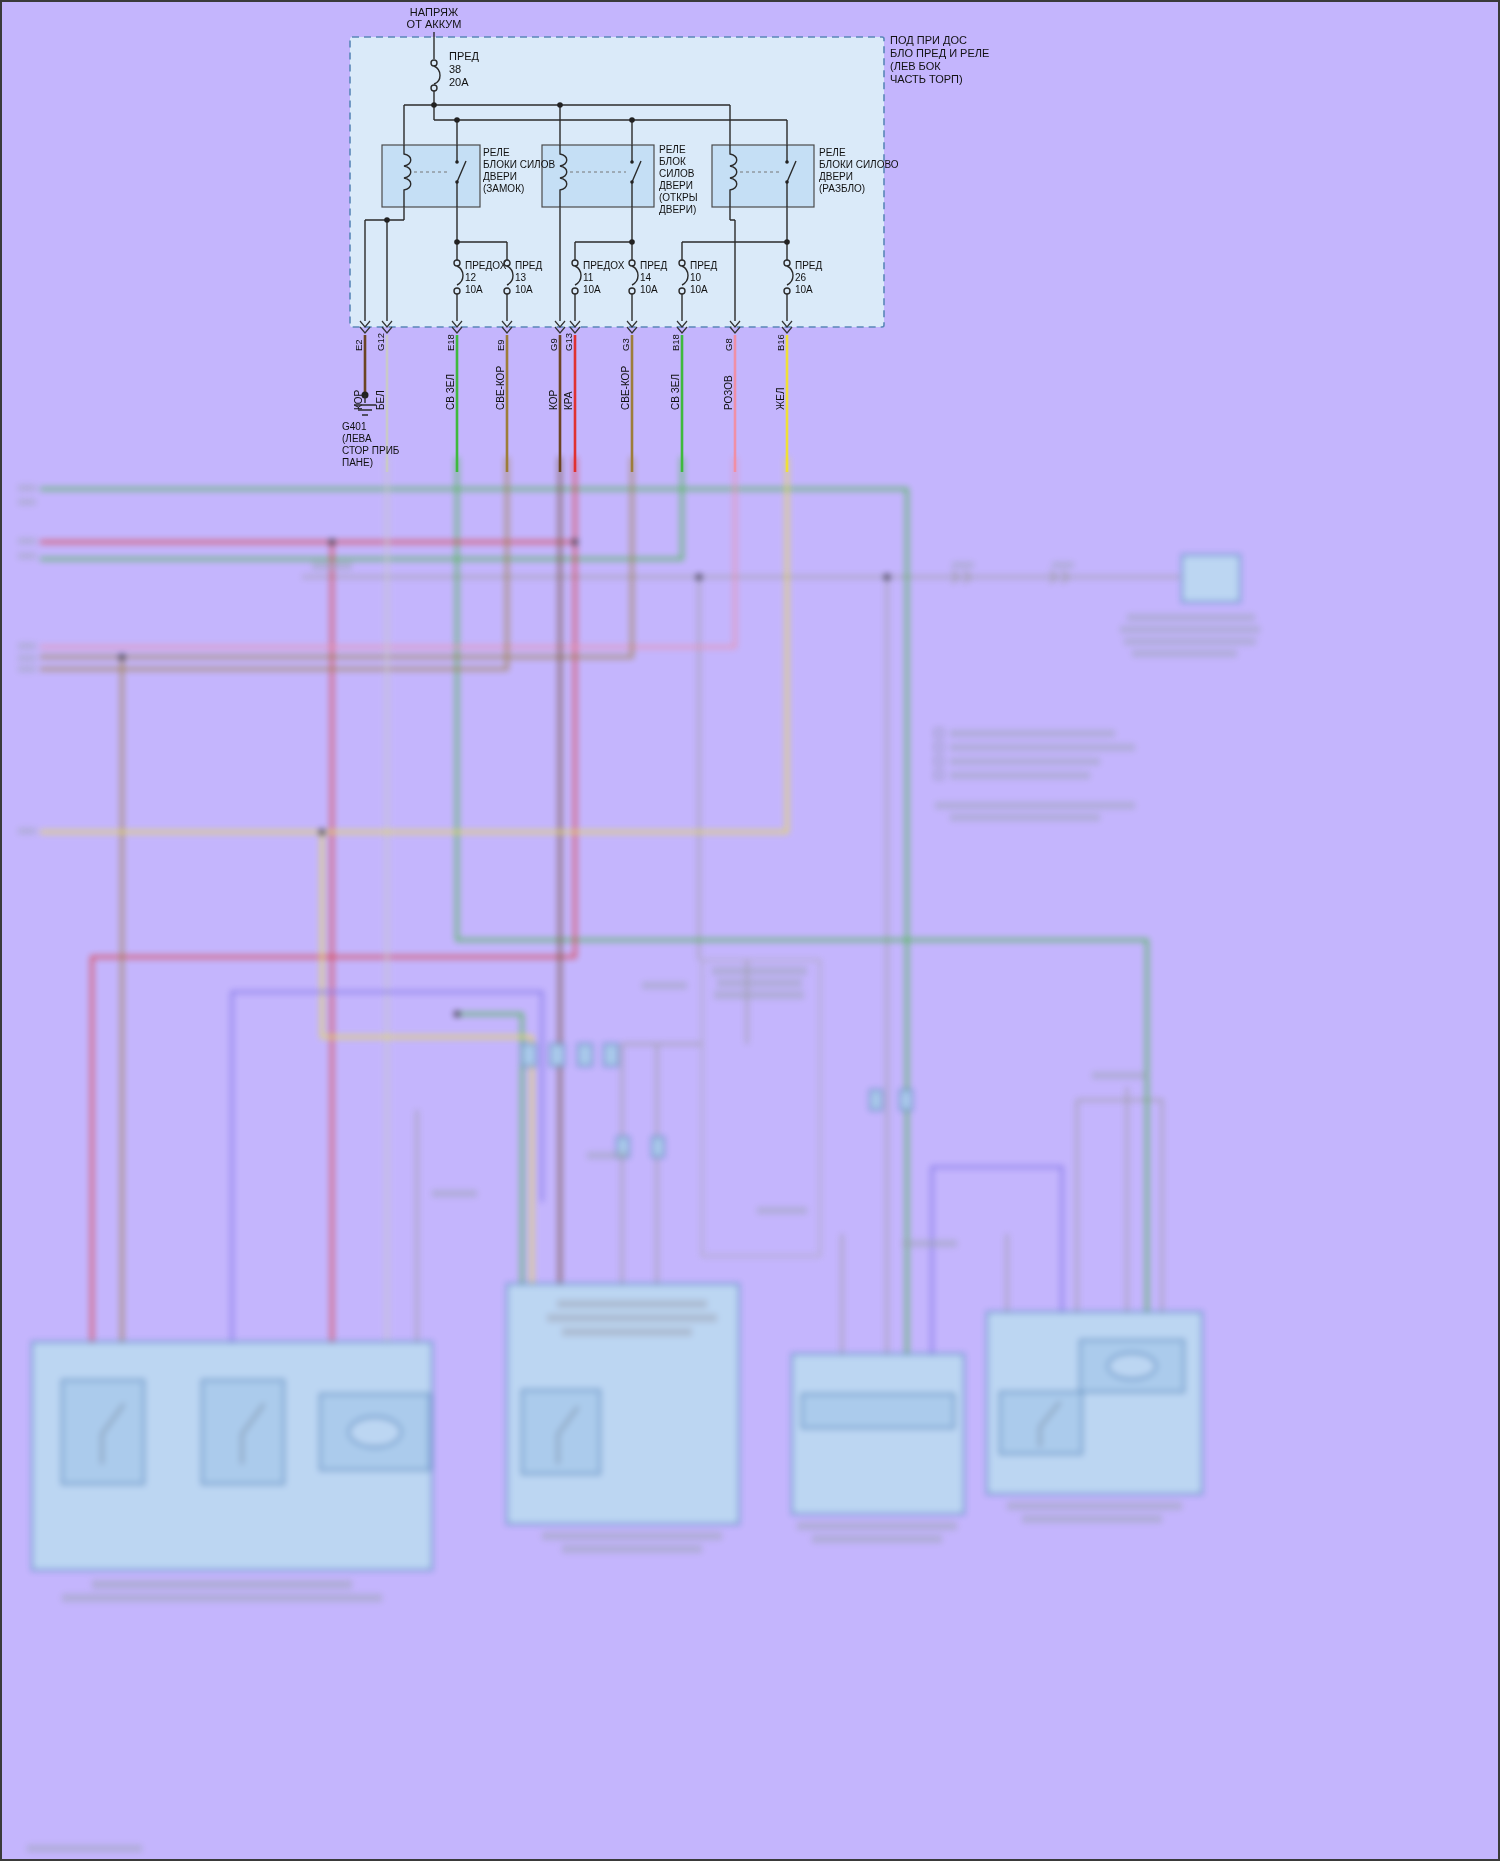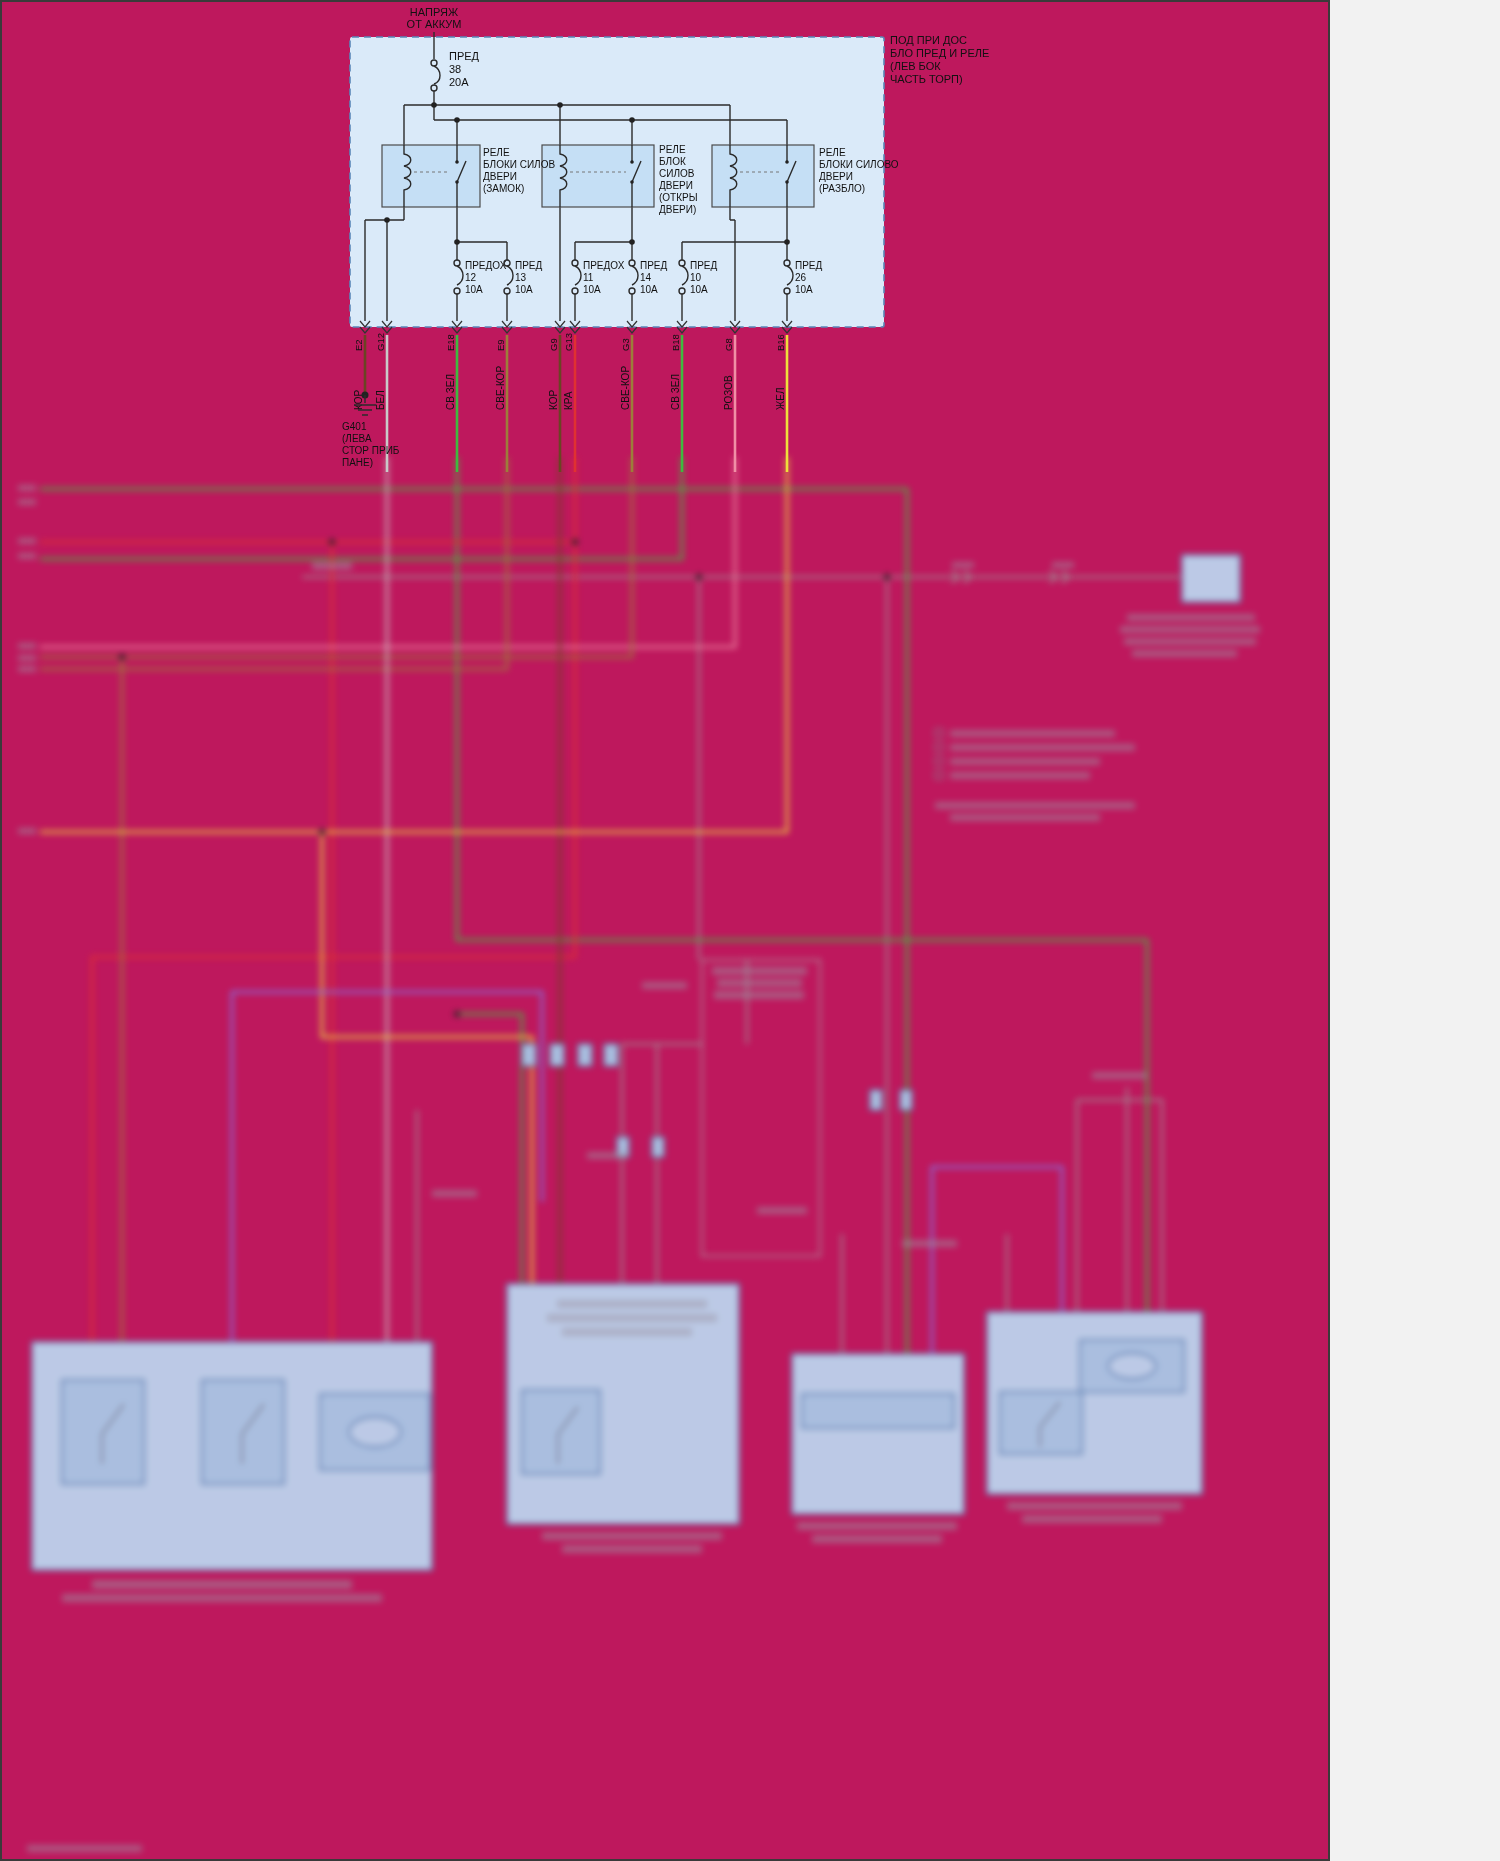--- a/index.html
+++ b/index.html
@@ -1,16 +1,16 @@
 <!DOCTYPE html>
 <html style="--c-kor: #6b4423; --c-bel: #c9c9c9; --c-svzel: #3fb93f; --c-svekor: #9d7d3a; --c-kra: #e03131; --c-rozov: #f08fa6; --c-zhel: #efdf3a; --c-purple: #8275e6; --c-gray: #9a9a9a; --c-line: #2b2b2b; --c-box_fill: #daeaf9; --c-box_border: #5a87b8; --c-relay_fill: #c5dff5; --c-module_fill: #bcd9f2; --c-module_border: #4a81b8; --c-smudge: #97a1ab;"><head>
 <meta charset="utf-8">
 <style>
   html,body{margin:0;padding:0;background:#f2f2f2;}
-  .canvas{position:relative;width:1330px;height:1861px;background:#be185d;
+  .canvas{position:relative;width:1500px;height:1861px;background:#c4b5fd;
           border:2px solid #3a3a3a;box-sizing:border-box;overflow:hidden;
           font-family:"Liberation Sans",sans-serif;}
   svg{position:absolute;left:0;top:0;}
   #blur-layer{filter:blur(3.4px);opacity:.92;}
   text{font-family:"Liberation Sans",sans-serif;fill:#111;}
   .lbl{font-size:11px;}
   .lbl-s{font-size:10px;}
   .mid{text-anchor:middle;}
   .net{stroke:var(--c-line);stroke-width:1.4;fill:none;stroke-linecap:butt;}
   .relaybox{fill:var(--c-relay_fill);stroke:#4b4b4b;stroke-width:1.2;}

